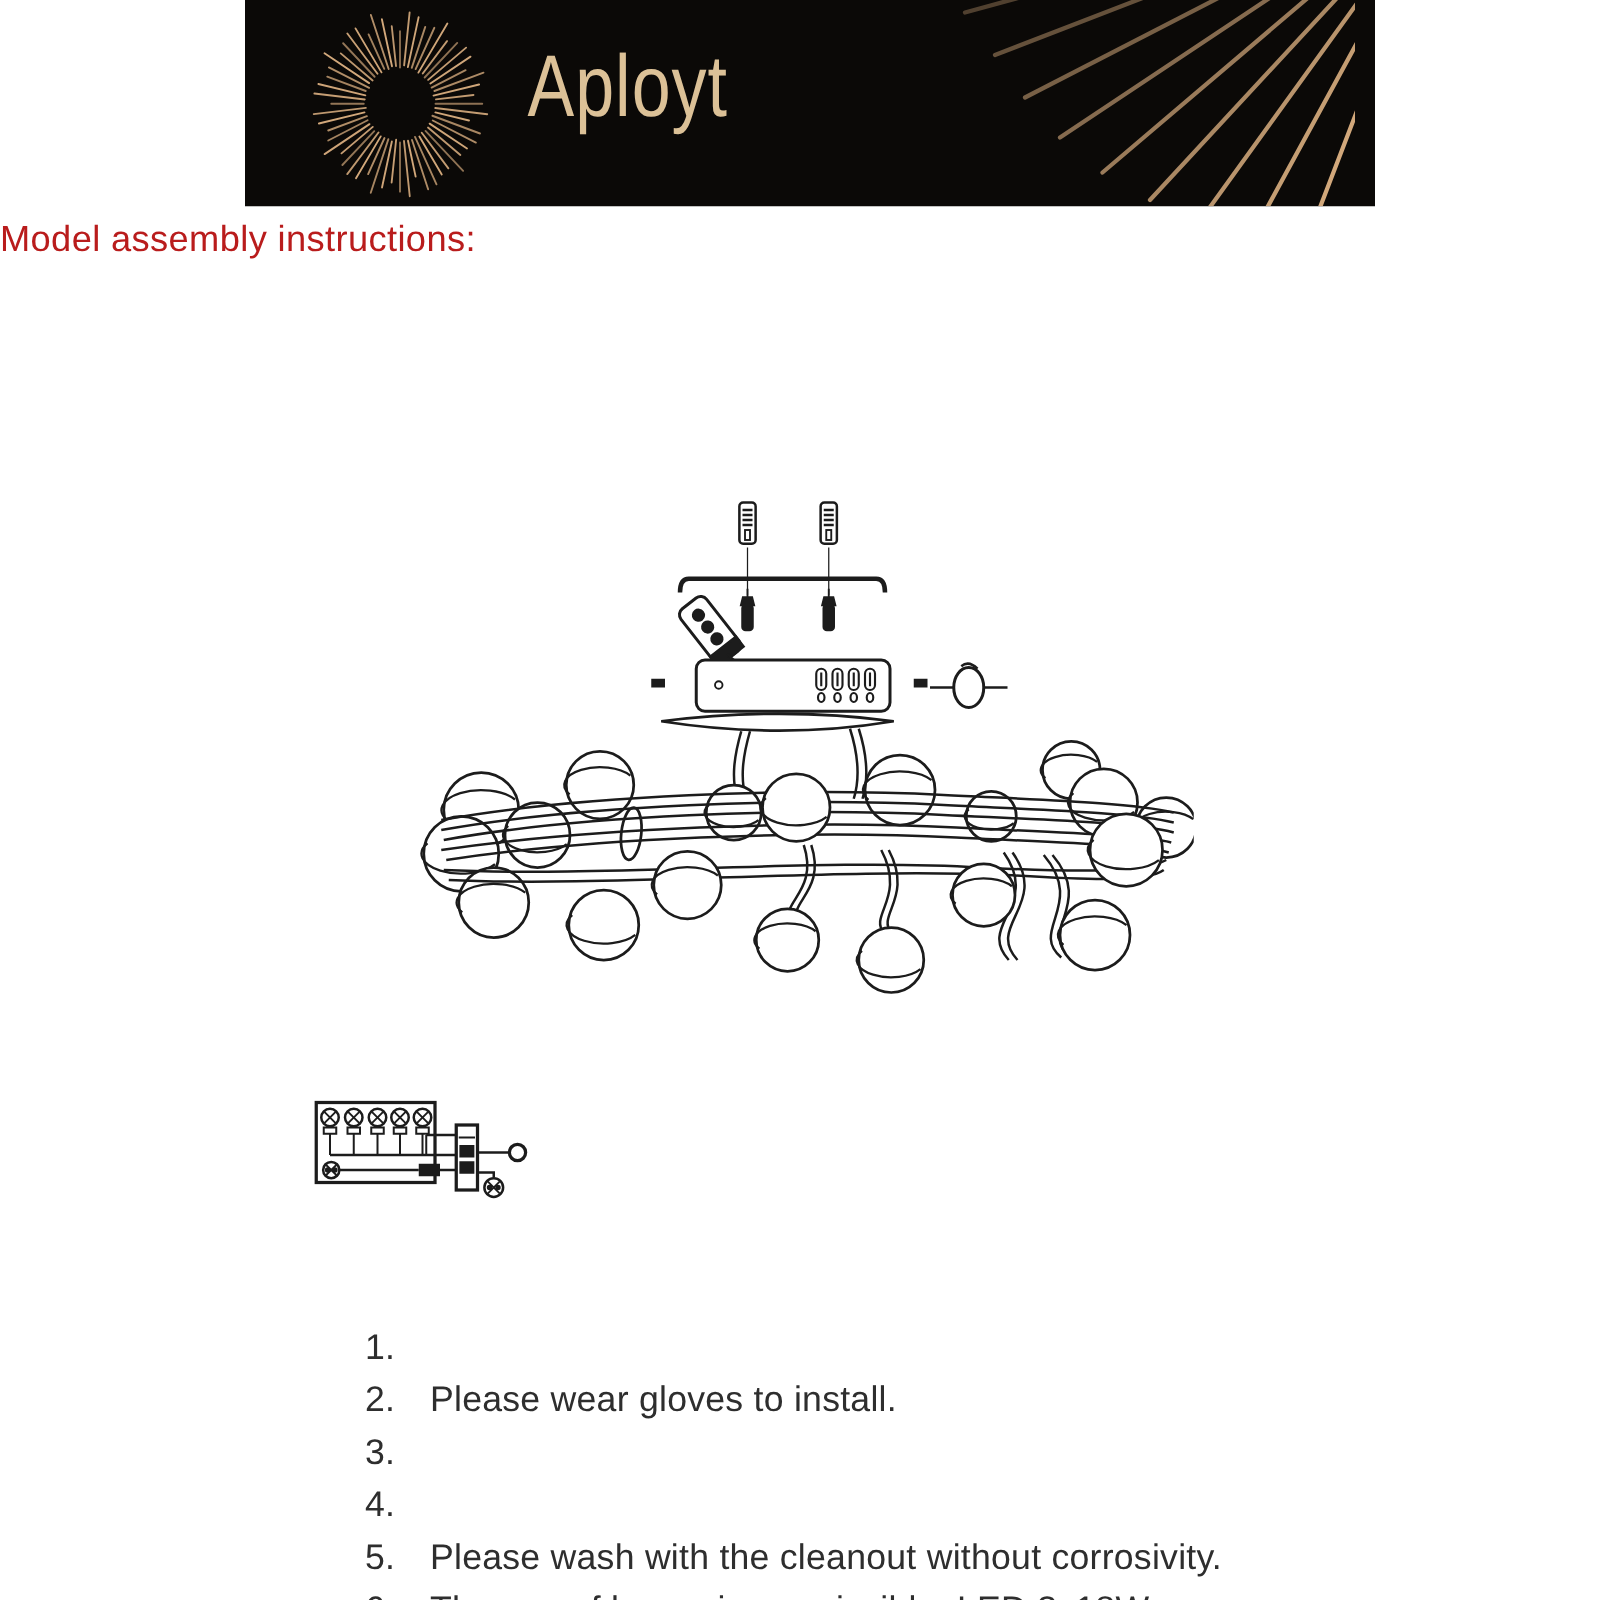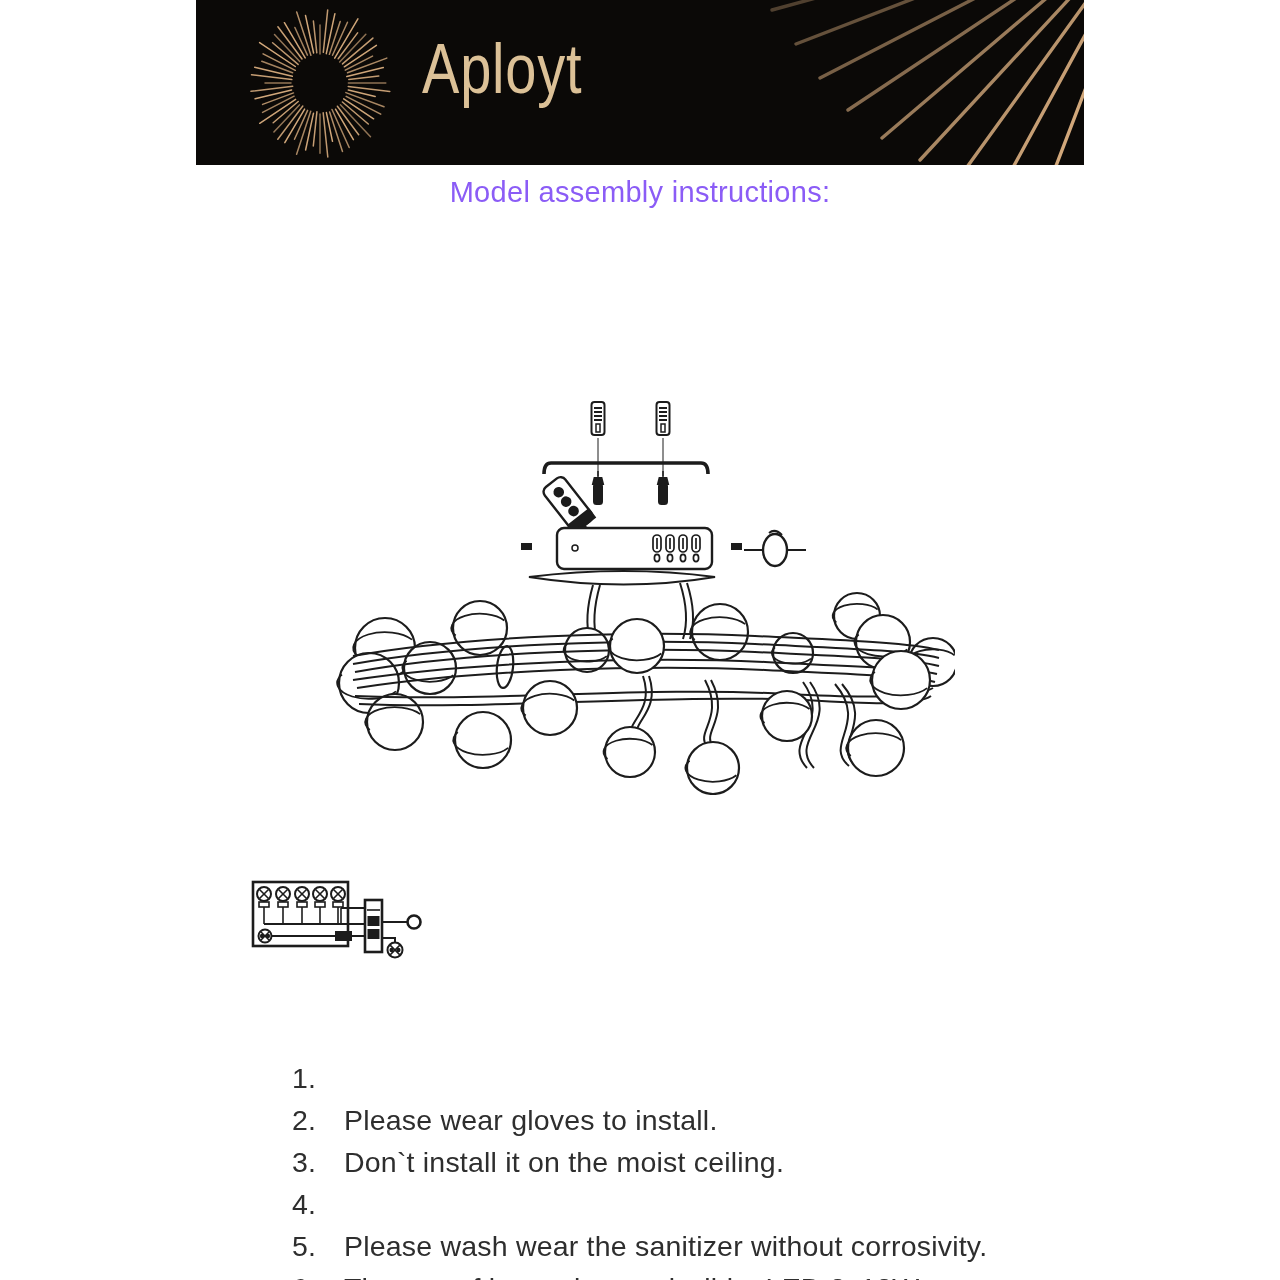--- a/index.html
+++ b/index.html
@@ -9,34 +9,34 @@
     --ink:#1c1c1c;
     --text:#2e2e2e;
   }
   html,body{margin:0;padding:0;}
   body{
     width:1280px;height:1280px;background:#ffffff;position:relative;
     font-family:"Liberation Sans",sans-serif;overflow:hidden;
   }
   .banner{
     position:absolute;left:196px;top:0;width:888px;height:165px;
-    background:var(--banner);overflow:hidden;
+    background:var(--banner);overflow:hidden;padding-left:16px;
   }
   .banner svg{position:absolute;}
   #starburst{left:46px;top:5px;}
   #fan{left:0;top:0;}
   .brand{
     position:absolute;left:226px;top:34px;
     font-size:70px;font-weight:400;color:var(--gold-light);
     letter-spacing:1px;transform:scaleX(.8);transform-origin:left top;
     line-height:1;
   }
   .titleblock{
     position:absolute;left:0;top:173px;width:1280px;
-    text-align:center;color:#8b5cf6;
+    text-align:left;color:#b91c1c;
     font-size:29px;line-height:39px;letter-spacing:.3px;
   }
   #assembly{position:absolute;left:335px;top:380px;color:var(--ink);}
   #wiring{position:absolute;left:245px;top:860px;color:var(--ink);}
   .notes{
     position:absolute;left:252px;top:1033px;width:820px;
     color:var(--text);font-size:28.5px;letter-spacing:.2px;
   }
   .note-row{display:flex;height:42px;align-items:baseline;}
   .note-num{width:52px;flex:0 0 52px;}
@@ -393,27 +393,26 @@
   <ol class="notes">
     <li class="note-row">
       <span class="note-num">1.</span>
     </li>
     <li class="note-row">
       <span class="note-num">2.</span>
       <span>Please wear gloves to install.</span>
     </li>
     <li class="note-row">
       <span class="note-num">3.</span>
-      <span>Don`t install it on the moist ceiling.</span>
     </li>
     <li class="note-row">
       <span class="note-num">4.</span>
     </li>
     <li class="note-row">
       <span class="note-num">5.</span>
-      <span>Please wash wear the sanitizer without corrosivity.</span>
+      <span>Please wash with the cleanout without corrosivity.</span>
     </li>
     <li class="note-row">
       <span class="note-num">6.</span>
       <span>The use of lamps is permissible: LED 3x18W.</span>
     </li>
   </ol>
 </div>
 
 </body></html>

